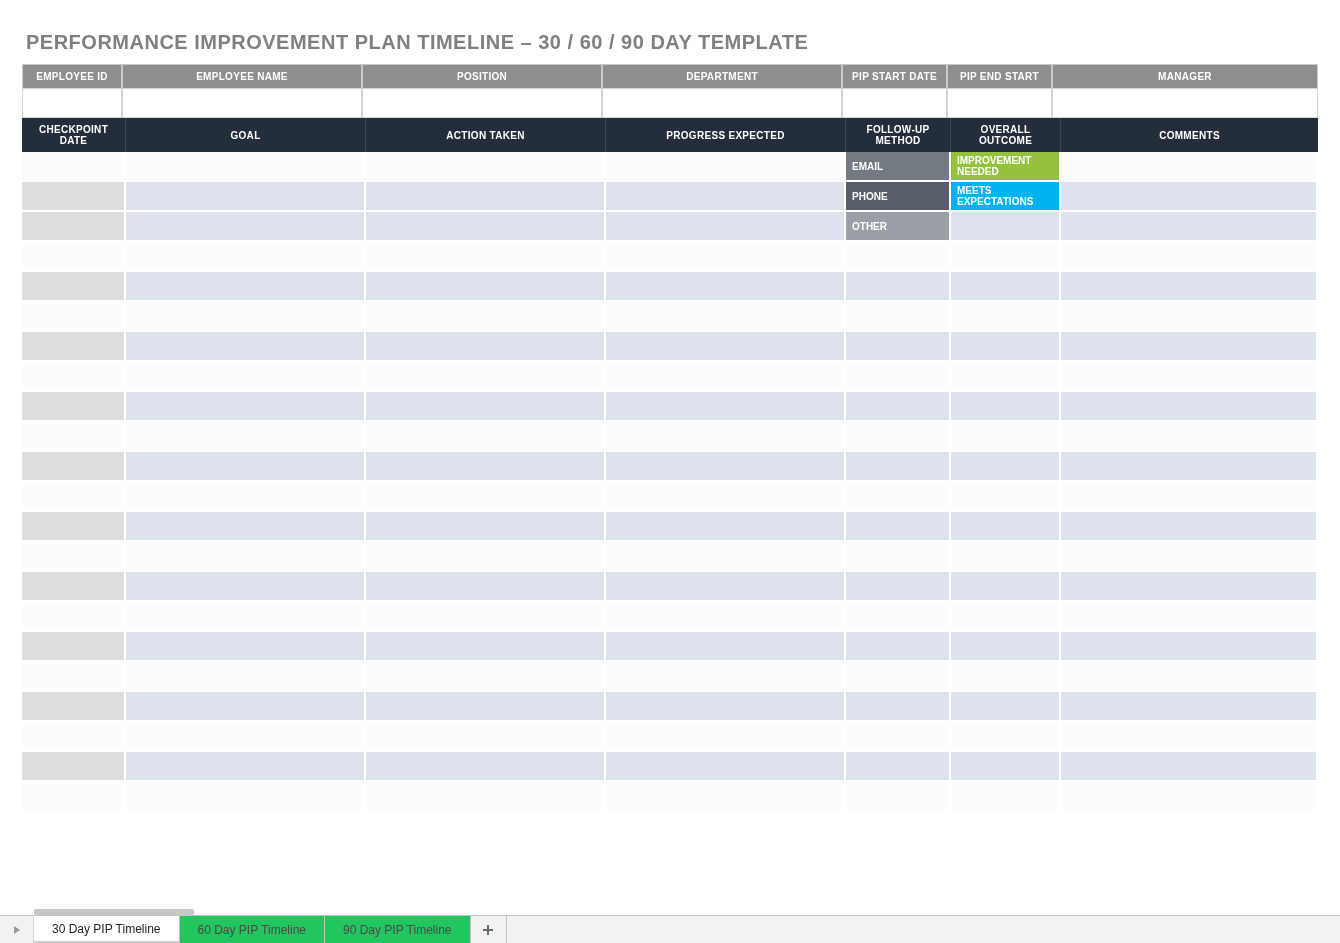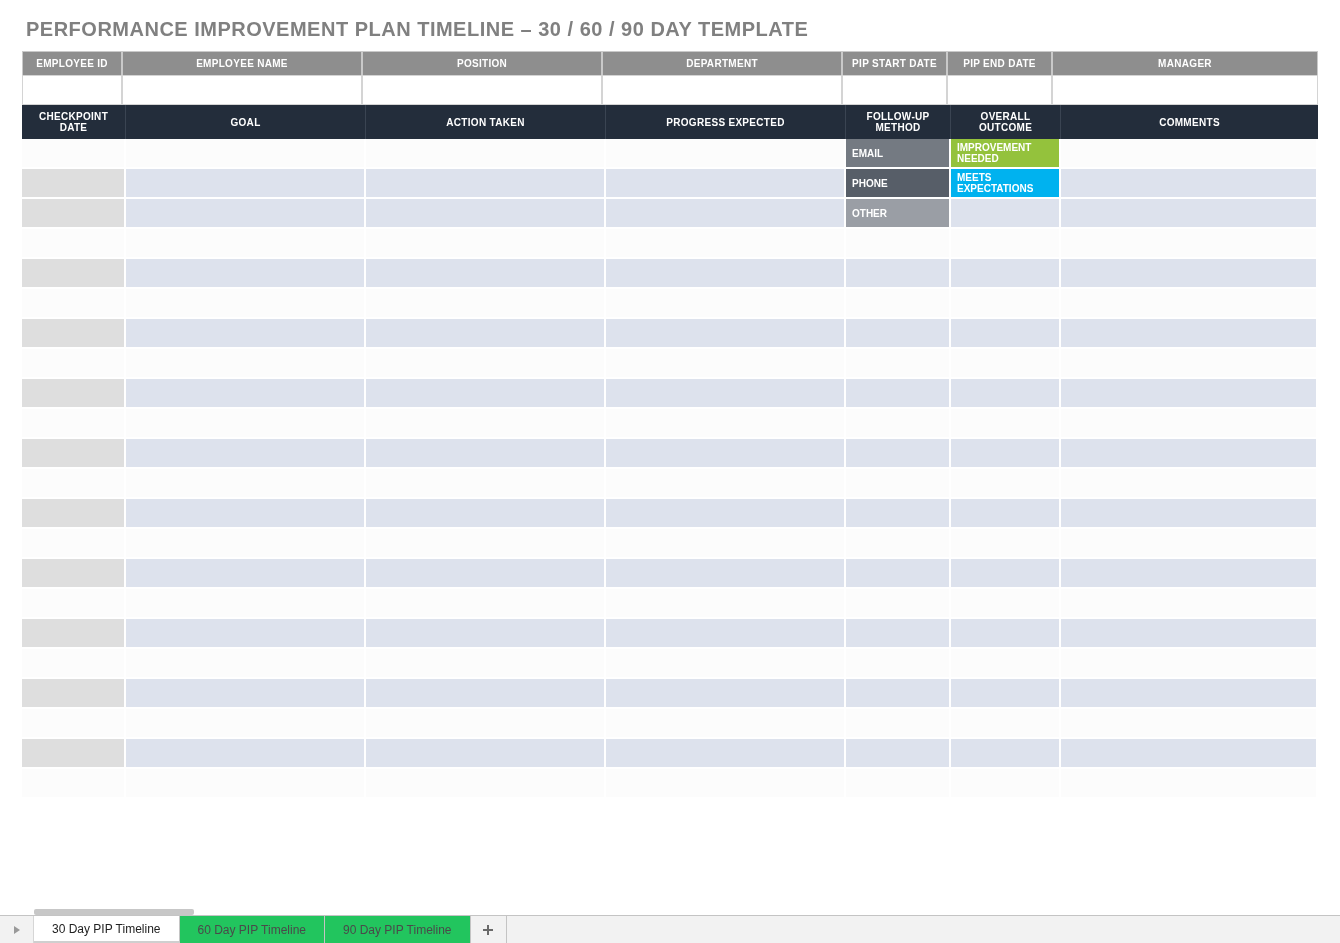--- a/index.html
+++ b/index.html
@@ -6,21 +6,21 @@
   html, body {
     margin: 0; padding: 0;
     width: 1340px; height: 943px;
     font-family: Arial, Helvetica, sans-serif;
     background: #fff;
     overflow: hidden;
   }
   .page {
     width: 1340px; height: 943px;
     position: relative;
-    padding: 14px 22px 0 22px;
+    padding: 27px 22px 0 22px;
   }
   .title {
     font-size: 20px;
     font-weight: 700;
     letter-spacing: 0.5px;
     color: #808080;
     margin: 4px 0 10px 4px;
   }
 
   
@@ -164,21 +164,21 @@
         <col style="width:105px">
       <col>
     </colgroup>
     <tbody>
         <tr>
       <th>EMPLOYEE ID</th>
       <th>EMPLOYEE NAME</th>
       <th>POSITION</th>
       <th>DEPARTMENT</th>
       <th>PIP START DATE</th>
-      <th>PIP END DATE</th>
+      <th>PIP END START</th>
       <th>MANAGER</th>
     </tr>
     <tr>
       <td></td>
       <td></td>
       <td></td>
       <td></td>
       <td></td>
       <td></td>
       <td></td>

